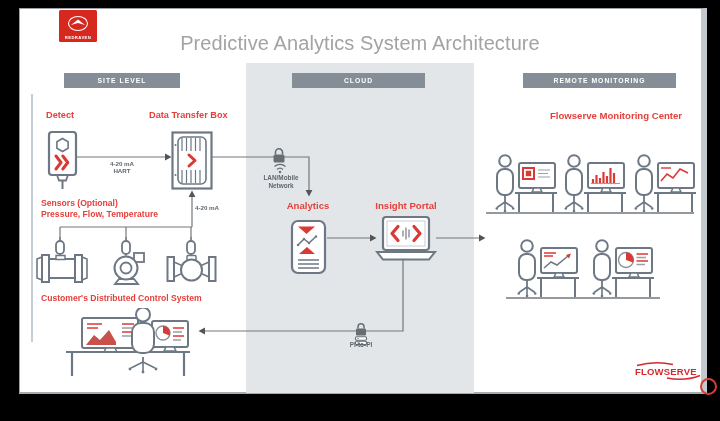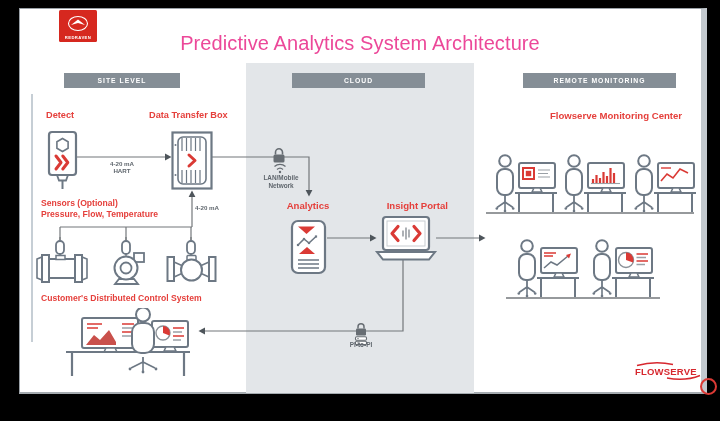--- a/index.html
+++ b/index.html
@@ -4,21 +4,21 @@
 <style>
   html,body{margin:0;padding:0;background:#000;}
   .stage{position:relative;width:720px;height:421px;background:#000;overflow:hidden;
          font-family:"Liberation Sans",sans-serif;}
   .abs{position:absolute;}
   .slide{left:19px;top:8px;width:688px;height:386px;background:#fff;box-sizing:border-box;
          border-style:solid;border-width:1px 6px 2px 1px;border-color:#9aa1a7 #c3c9ce #a5abb0 #9aa1a7;}
   .cloud-col{left:246px;top:63px;width:228px;height:330px;background:#e3e6e9;}
   .bar{height:15px;background:#858e96;color:#fff;font-size:6.8px;font-weight:bold;
        letter-spacing:1px;text-align:center;line-height:15px;}
-  .title{left:0;width:720px;top:32px;text-align:center;font-size:20px;color:#ec4899;letter-spacing:0.1px;}
+  .title{left:0;width:720px;top:32px;text-align:center;font-size:20px;color:#a3a3a3;letter-spacing:0.1px;}
   .red-label{color:#e5403c;font-weight:bold;font-size:9.2px;white-space:nowrap;}
   .red-label.big{font-size:9.6px;}
   .gray-label{color:#5f666d;font-weight:bold;font-size:6.2px;line-height:7px;white-space:nowrap;}
   .center{text-align:center;}
   .guide{width:1.5px;background:#c6ced5;}
   .red-circle{width:13px;height:13px;border:2px solid #db3a35;border-radius:50%;}
   svg{display:block;}
 </style>
 </head>
 <body>
@@ -220,21 +220,21 @@
       <path d="M5 7.5 a4.5 4.5 0 0 1 6 0"></path>
     </g>
     <circle cx="8" cy="10" r="1.2" fill="#676d73"></circle>
   </svg>
   <div class="abs gray-label center" style="left:254px;top:174px;width:54px;font-size:6.4px;line-height:7.6px;">
     <div>LAN/Mobile</div>
     <div>Network</div>
   </div>
 
   <div class="abs red-label big center" style="left:276px;top:200px;width:64px;">Analytics</div>
-  <div class="abs red-label big center" style="left:364px;top:200px;width:84px;text-align:right;">Insight Portal</div>
+  <div class="abs red-label big center" style="left:364px;top:200px;width:84px;">Insight Portal</div>
 
   <svg class="abs" style="left:290px;top:219px;" width="37" height="56" viewBox="0 0 37 56">
     <rect x="2" y="2" width="33" height="52" rx="6" stroke="#6d7884" stroke-width="2.2" fill="#fff"></rect>
     <polygon points="8,7.5 25,7.5 16.5,15" fill="#da3a35"></polygon>
     <polyline points="8,26 14,20 19,24 26,17.5" stroke="#6d7884" stroke-width="1.6" fill="none"></polyline>
     <g fill="#6d7884">
       <rect x="6.9" y="24.9" width="2.2" height="2.2"></rect>
         <rect x="12.9" y="18.9" width="2.2" height="2.2"></rect>
       <rect x="17.9" y="22.9" width="2.2" height="2.2"></rect>
         <rect x="24.9" y="16.4" width="2.2" height="2.2"></rect>

